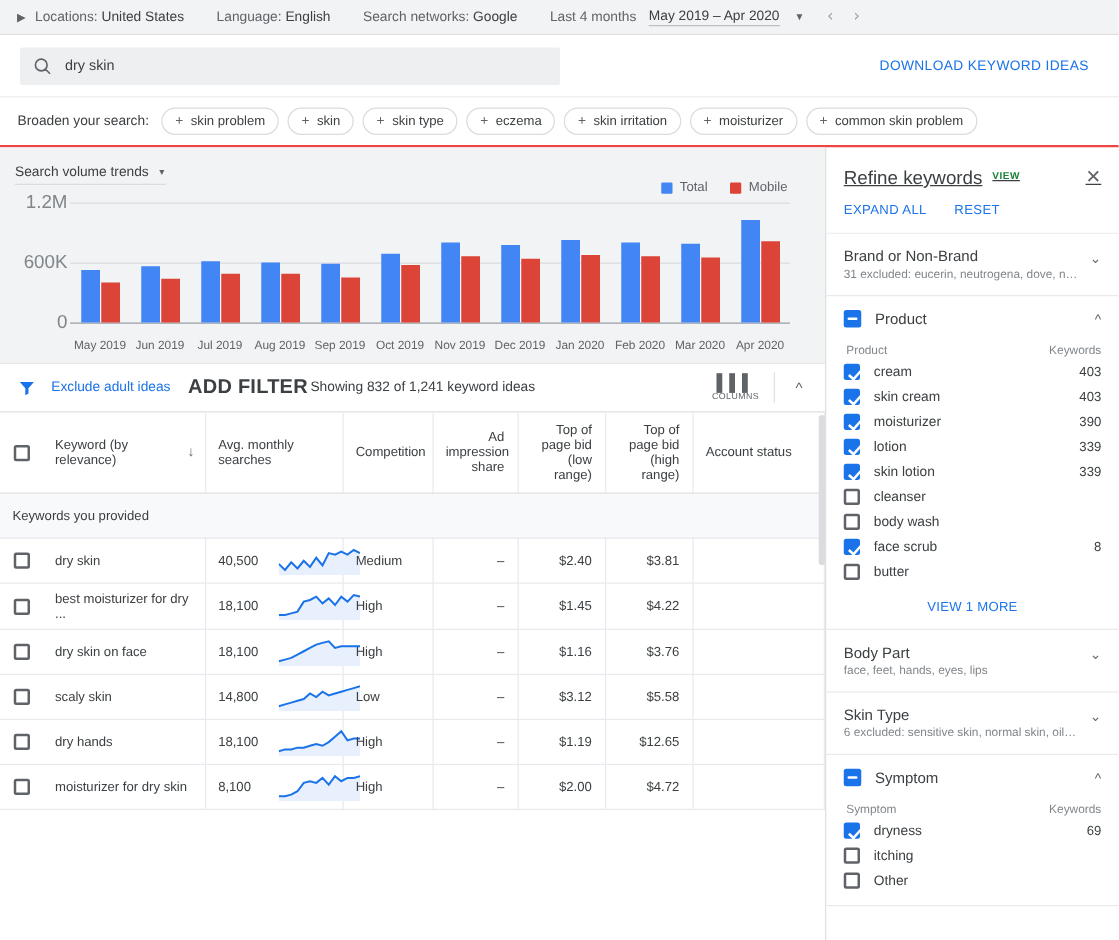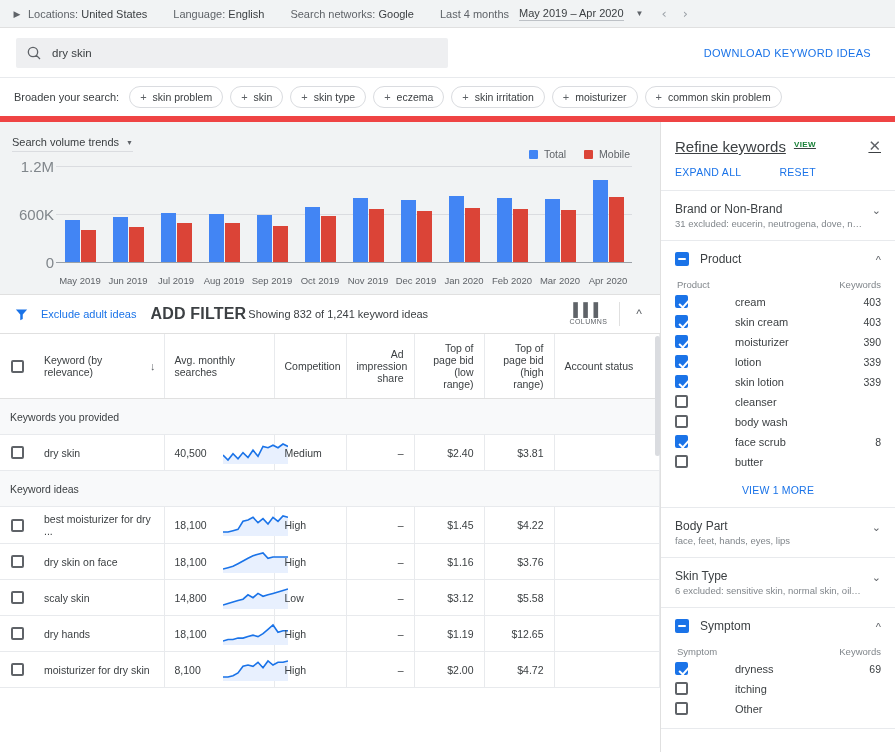--- a/index.html
+++ b/index.html
@@ -57,21 +57,21 @@
   }
   .broaden-label { font-size:11px; color:#3c4043; margin-right:10px; white-space:nowrap;}
   .chip {
     height:22px; border:1px solid #dadce0; border-radius:11px;
     display:flex; align-items:center; padding:0 10px; margin-right:7px;
     font-size:10.5px; color:#3c4043; background:#fff; cursor:pointer; white-space:nowrap;
   }
   .chip .plus { color:#5f6368; margin-right:6px; font-size:11px; line-height:1; }
 
   
-  .body-split { flex:1; display:flex; min-height:0; border-top:6px solid #ef4444;}
+  .body-split { flex:1; display:flex; min-height:0; border-top:2px solid #ef4444;}
   .left-pane { width:660px; min-width:660px; display:flex; flex-direction:column; min-height:0; background:#fff;}
   .right-pane {
     width:235px; min-width:235px; border-left:1px solid #e0e0e0;
     background:#fff; display:flex; flex-direction:column; min-height:0; overflow:hidden;
   }
 
   
   .chart-card { height:172px; min-height:172px; background:#f1f3f4; padding:10px 14px 0 12px; position:relative;}
   .chart-title { font-size:11px; color:#3c4043; display:inline-flex; align-items:center; cursor:pointer;
                  border-bottom:1px solid #dadce0; padding-bottom:3px;}
@@ -141,37 +141,37 @@
   .vol-num { min-width:40px; }
   .spark { flex:none; }
   .dash { color:#5f6368; }
 
   
   .rp-head { padding:16px 14px 0 14px; }
   .rp-title-row { display:flex; align-items:flex-start;text-decoration:underline; }
   .rp-title { font-size:15px; color:#3c4043; }
   .rp-beta { font-size:8px; color:#188038; font-weight:700; margin-left:8px; margin-top:2px; letter-spacing:.4px;}
   .rp-close { margin-left:auto; color:#5f6368; font-size:15px; cursor:pointer; line-height:1; }
-  .rp-actions { display:flex; gap:38px; margin-top:11px; padding-bottom:12px;}
+  .rp-actions { display:flex; gap:22px; margin-top:11px; padding-bottom:12px;}
   .rp-action { color:#1a73e8; font-size:10.5px; font-weight:500; letter-spacing:.3px; cursor:pointer;}
   .rp-scroll { flex:1; overflow:hidden; }
   .rp-section { border-top:1px solid #e8eaed; padding:11px 14px 11px 14px; }
   .rp-sec-head { display:flex; align-items:flex-start; cursor:pointer;}
   .rp-sec-main { flex:1; min-width:0;}
   .rp-sec-title { font-size:12px; color:#3c4043; }
   .rp-sec-sub { font-size:9.5px; color:#80868b; margin-top:2px; white-space:nowrap; overflow:hidden; text-overflow:ellipsis;}
   .rp-chev { color:#5f6368; font-size:11px; margin-left:8px; margin-top:2px;}
   .rp-sec-head-exp { display:flex; align-items:center; cursor:pointer;}
   .minus-box {
     width:14px;height:14px;background:#1a73e8;border-radius:2px;display:flex;
     align-items:center;justify-content:center;margin-right:11px;flex:none;
   }
   .minus-box::after { content:""; width:8px;height:2px;background:#fff;border-radius:1px;}
   .rp-cols { display:flex; justify-content:space-between; font-size:9.5px; color:#80868b; margin-top:13px; padding-left:2px;}
-  .rp-item { display:flex; align-items:center; font-size:11px; color:#3c4043; height:17px; margin-top:3px;gap:36px;}
+  .rp-item { display:flex; align-items:center; font-size:11px; color:#3c4043; height:17px; margin-top:3px;}
   .rp-item .lbl { margin-left:11px; }
   .rp-item .cnt { margin-left:auto; font-size:10.5px; color:#3c4043;}
   .cb {
     width:13px;height:13px;border:2px solid #5f6368;border-radius:2px;flex:none;background:#fff;cursor:pointer;
   }
   .cb.on { background:#1a73e8; border-color:#1a73e8; position:relative;}
   .cb.on::after {
     content:""; position:absolute; left:3.5px; top:0.5px; width:4px; height:8px;
     border:solid #fff; border-width:0 2px 2px 0; transform:rotate(42deg);
   }
@@ -392,23 +392,20 @@
                       <path d="M0.0 13.1 L5.0 18.0 L10.0 11.8 L15.0 16.8 L20.0 10.6 L25.0 15.5 L30.0 8.2 L35.0 14.3 L40.0 4.5 L45.0 5.7 L50.0 3.2 L55.0 5.7 L60.0 2.0 L65.0 4.5 L65 22 L0 22 Z" fill="#e8f0fe"></path>
                       <path d="M0.0 13.1 L5.0 18.0 L10.0 11.8 L15.0 16.8 L20.0 10.6 L25.0 15.5 L30.0 8.2 L35.0 14.3 L40.0 4.5 L45.0 5.7 L50.0 3.2 L55.0 5.7 L60.0 2.0 L65.0 4.5 " fill="none" stroke="#1a73e8" stroke-width="1.6"></path>
                     </svg>
                   </div>
                 </td>
                 <td class="c-comp">Medium</td>
                 <td class="c-imp dash">–</td>
                 <td class="c-low">$2.40</td>
                 <td class="c-high">$3.81</td>
                 <td class="c-acct"></td>
-              </tr>
-              <tr class="group-row">
-                <td colspan="8">Keyword ideas</td>
               </tr>
               <tr>
                 <td class="c-check"><span class="cbox"></span></td>
                 <td class="c-kw">best moisturizer for dry ...</td>
                 <td class="c-vol">
                   <div class="vol-cell">
                     <span class="vol-num">18,100</span>
                     <svg class="spark" width="65" height="22" viewBox="0 0 65 22">
                       <path d="M0.0 18.0 L5.0 18.0 L10.0 16.7 L15.0 15.3 L20.0 7.3 L25.0 6.0 L30.0 3.3 L35.0 8.7 L40.0 4.7 L45.0 10.0 L50.0 3.3 L55.0 7.3 L60.0 2.0 L65.0 3.3 L65 22 L0 22 Z" fill="#e8f0fe"></path>
                       <path d="M0.0 18.0 L5.0 18.0 L10.0 16.7 L15.0 15.3 L20.0 7.3 L25.0 6.0 L30.0 3.3 L35.0 8.7 L40.0 4.7 L45.0 10.0 L50.0 3.3 L55.0 7.3 L60.0 2.0 L65.0 3.3 " fill="none" stroke="#1a73e8" stroke-width="1.6"></path>

